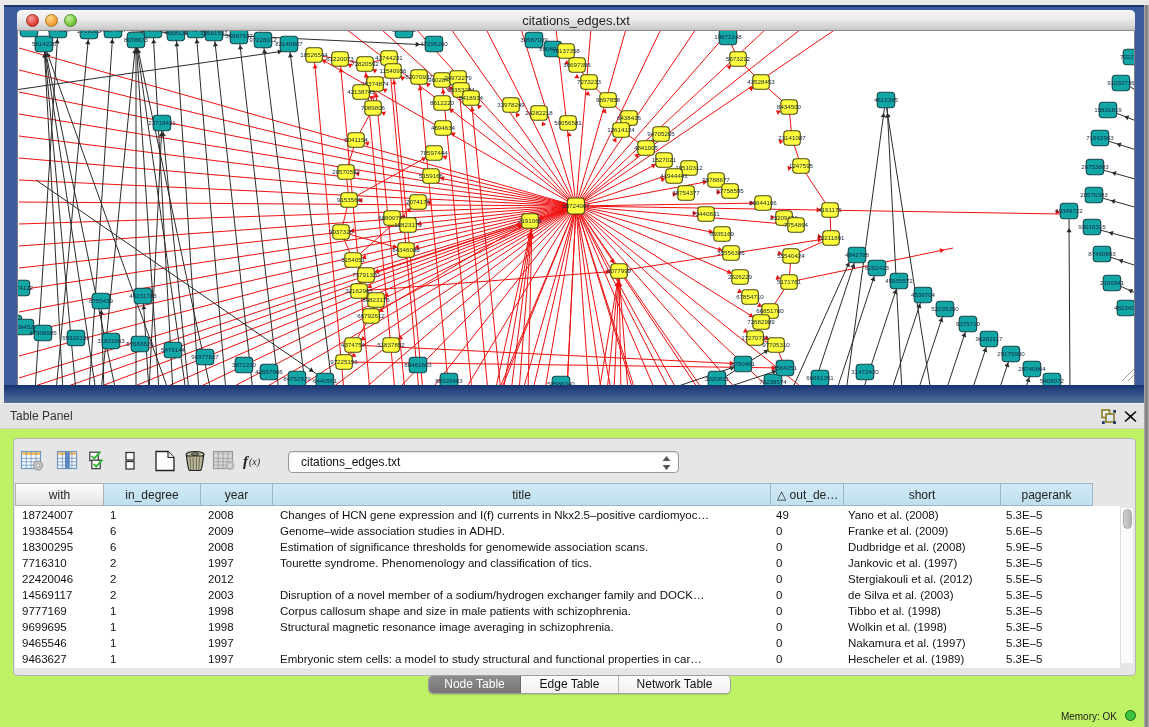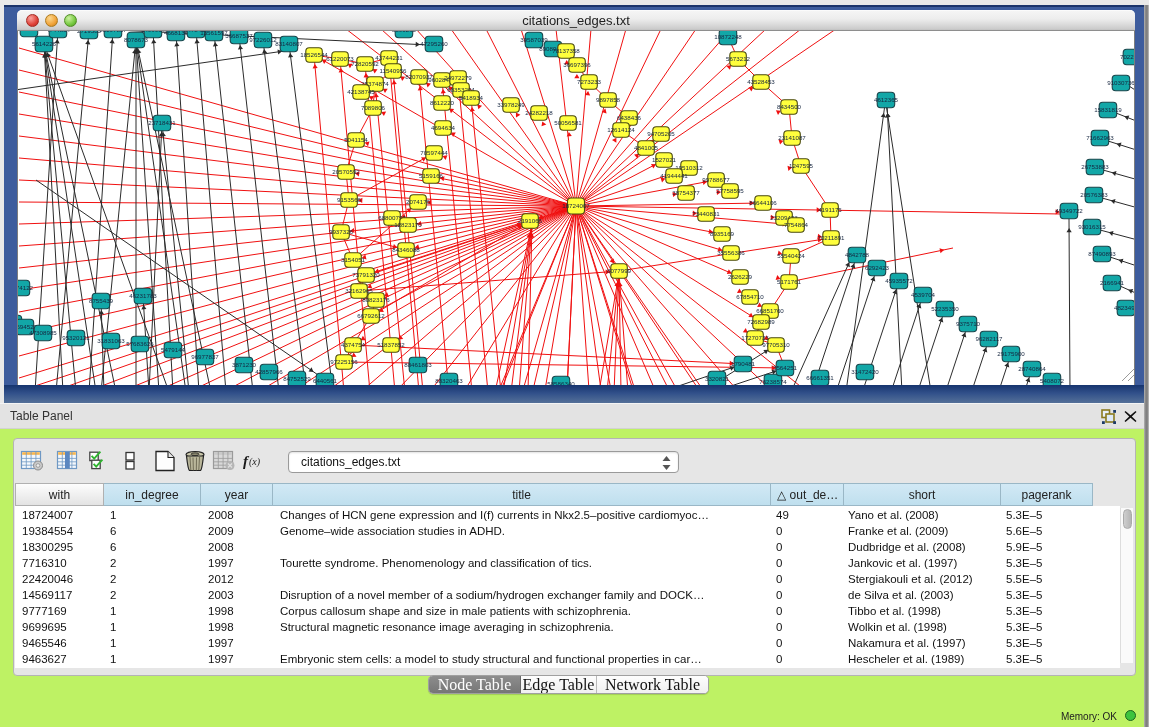--- a/index.html
+++ b/index.html
@@ -38,22 +38,22 @@
 #tbody { position:absolute; left:1px; top:67px; width:1105px; height:162px; background:#fff; }
 .trow { position:absolute; left:0; width:1105px; height:16px; font-size:11.5px; color:#111; }
 .trow span { position:absolute; top:1px; white-space:nowrap; }
 #vscroll { position:absolute; left:1106px; top:69px; width:13px; height:155px;
   background:#fafafa; border-left:1px solid #ddd; }
 #vscroll .thumb { position:absolute; left:1.5px; top:1px; width:9px; height:20px;
   background:linear-gradient(90deg,#cfcfcf,#b5b5b5); border-radius:5px; border:1px solid #aaa; }
 #tabs { position:absolute; left:428px; top:272px; height:19px; display:flex;
   border:1px solid #a0a0a0; border-radius:5px; overflow:hidden; background:#fff;
   box-shadow:0 1px 1px rgba(0,0,0,0.15); }
-#tabs div { font-size:16px; line-height:17px; text-align:center; color:#111;
-  background:linear-gradient(#fdfdfd,#f0f0f0); border-right:1px solid #b9b9b9;font-family:Liberation Serif, serif; }
+#tabs div { font-size:12px; line-height:17px; text-align:center; color:#111;
+  background:linear-gradient(#fdfdfd,#f0f0f0); border-right:1px solid #b9b9b9; }
 #tabs div.sel { background:linear-gradient(#8d8d8d,#767676); color:#fff; border-right:1px solid #6a6a6a; }
 #tabs div:last-child { border-right:none; }
 #status { position:absolute; right:32px; top:308px; font-size:10px; color:#222; }
 #memdot { position:absolute; right:13px; top:307px; width:11px; height:11px; border-radius:50%;
   background:#3ec43e; border:1.5px solid #1e651e; }
 #rightborder { position:absolute; right:0px; top:5px; width:5px; height:722px;
   background:linear-gradient(90deg,#b5b5b5,#7c7c7c 40%,#8a8a8a 75%,#c9c9c9); }
 .dockicon { position:absolute; font-weight:bold; }
 </style></head>
 <body>
@@ -830,20 +830,21 @@
             <span style="left:193px">2009</span>
             <span style="left:265px">Genome–wide association studies in ADHD.</span>
             <span style="left:761px">0</span>
             <span style="left:833px">Franke et al. (2009)</span>
             <span style="left:991px">5.6E–5</span>
           </div>
 <div class="trow" style="top:34px">
             <span style="left:7px">18300295</span>
             <span style="left:95px">6</span>
             <span style="left:193px">2008</span>
+            <span style="left:265px">Estimation of significance thresholds for genomewide association scans.</span>
             <span style="left:761px">0</span>
             <span style="left:833px">Dudbridge et al. (2008)</span>
             <span style="left:991px">5.9E–5</span>
           </div>
 <div class="trow" style="top:50px">
             <span style="left:7px">7716310</span>
             <span style="left:95px">2</span>
             <span style="left:193px">1997</span>
             <span style="left:265px">Tourette syndrome. Phenomenology and classification of tics.</span>
             <span style="left:761px">0</span>
@@ -902,20 +903,20 @@
             <span style="left:833px">Hescheler et al. (1989)</span>
             <span style="left:991px">5.3E–5</span>
           </div>
       </div>
       <div id="vscroll">
           <div class="thumb"></div>
         </div>
     </div>
     <div id="tabs">
       <div class="sel" style="width:92px">Node Table</div>
-        <div style="width:76px">Edge Table</div>
+        <div style="width:98px">Edge Table</div>
         <div style="width:111px">Network Table</div>
     </div>
     <span id="status">Memory: OK</span>
     <span id="memdot"></span>
   </div>
   <div id="rightborder"></div>
 </div>
 
 </body></html>

